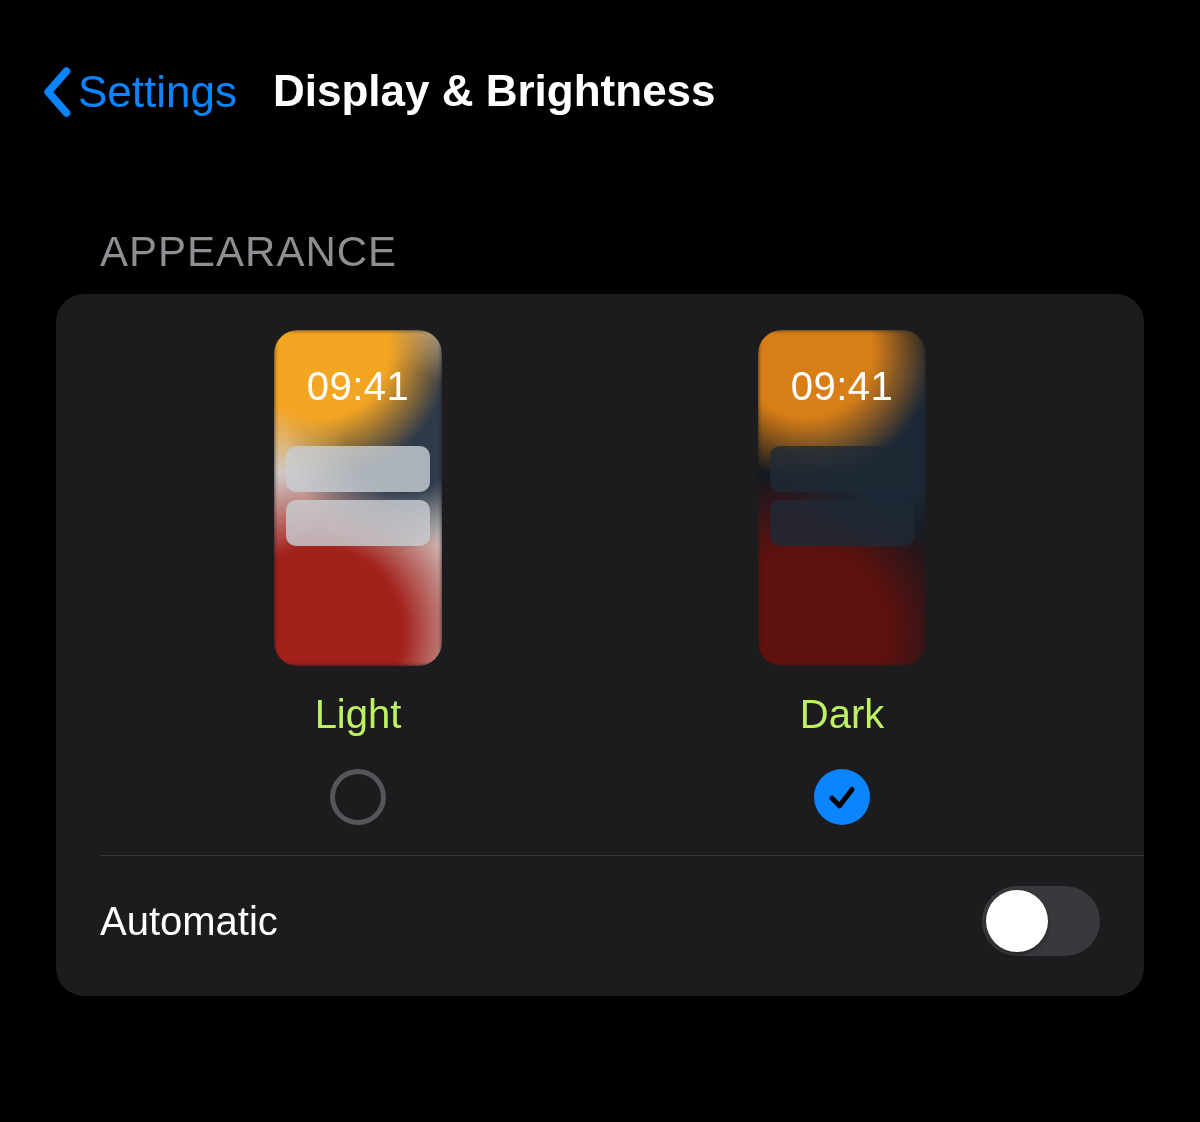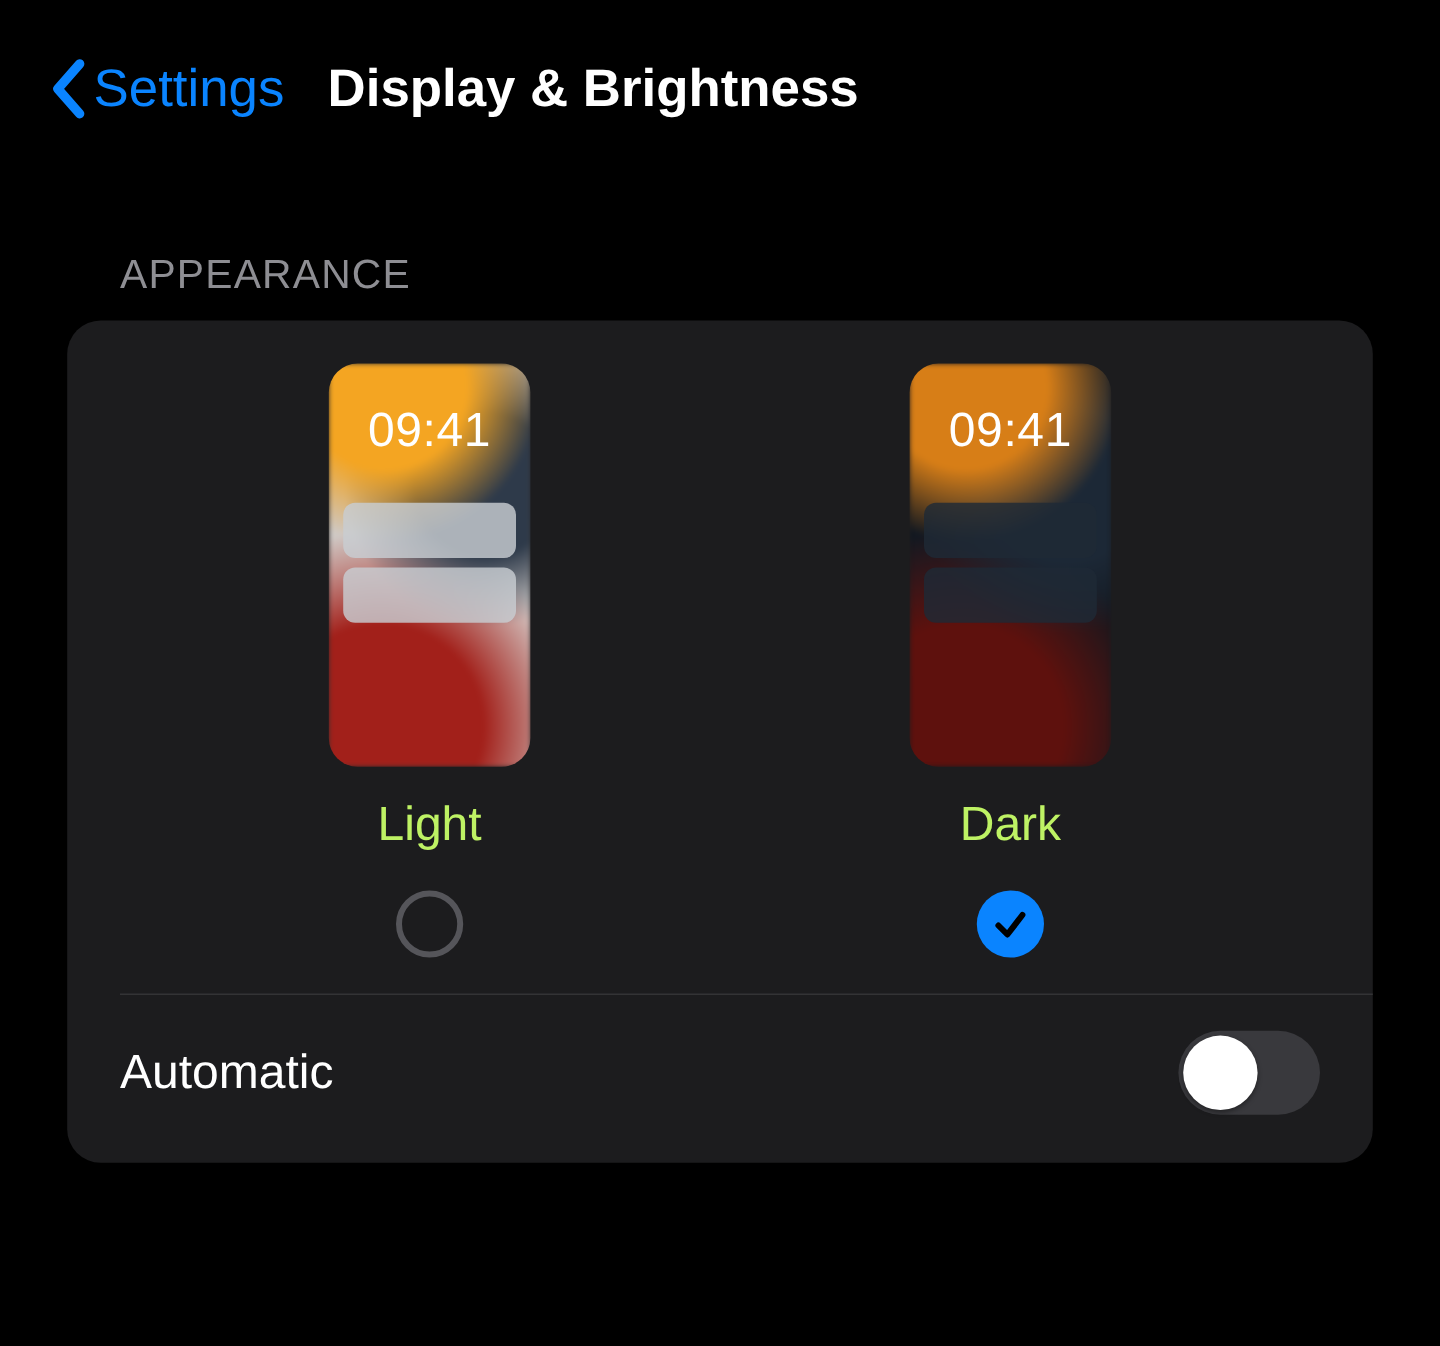--- a/index.html
+++ b/index.html
@@ -9,23 +9,23 @@
     height: 1122px;
     background: #000;
     font-family: -apple-system, BlinkMacSystemFont, "Helvetica Neue", Arial, sans-serif;
     color: #fff;
     overflow: hidden;
   }
 
   
   .nav {
     display: flex;
-    align-items: center;
     padding: 48px 40px 0 40px;
     gap: 0;
+    margin-top: 18px;
   }
   .back {
     display: flex;
     align-items: center;
     color: #0a84ff;
     font-size: 44px;
     font-weight: 400;
     cursor: pointer;
     margin-right: 36px;
   }
@@ -35,21 +35,21 @@
     margin-right: 6px;
   }
   .title {
     font-size: 44px;
     font-weight: 700;
     color: #fff;
   }
 
   
   .section-header {
-    font-size: 34px;
+    font-size: 42px;
     letter-spacing: 1px;
     color: #8e8e93;
     text-transform: uppercase;
     margin: 110px 14px 18px 100px;
     font-weight: 400;
   }
 
   
   .card {
     background: #1c1c1e;

